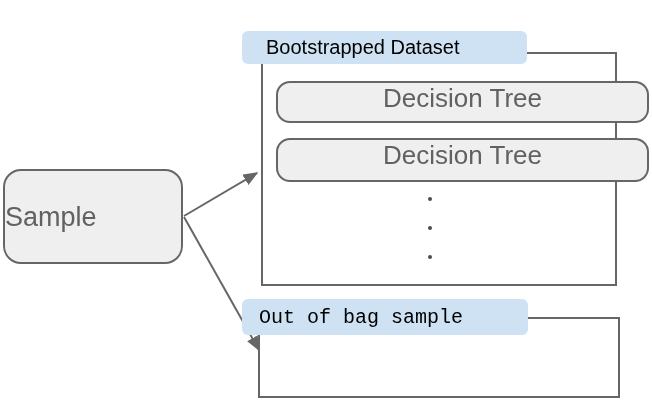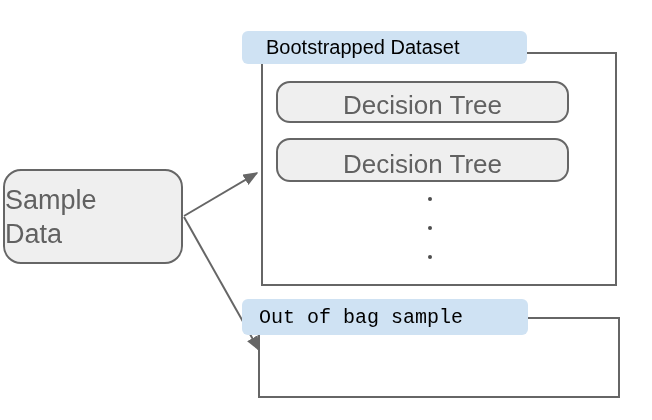--- a/index.html
+++ b/index.html
@@ -49,26 +49,26 @@
     width: 356px; height: 234px;
     background: var(--background);
     border: 2px solid var(--box-border);
     z-index: 1;
   }
 
   
   .tree-box {
     position: absolute;
     left: 276px;
-    width: 293px;
+    width: 373px;
     background: var(--box-fill);
     border: 2px solid var(--box-border);
     border-radius: 14px;
     display: flex;
-    align-items: flex-end;
+    align-items: flex-start;
     justify-content: center;
     color: var(--box-text);
     font-size: 26px;
     z-index: 2;
   }
   .tree-1 { top: 81px;  height: 42px; }
   .tree-2 { top: 138px; height: 44px; }
 
   
   .dots {
@@ -157,16 +157,15 @@
       <line x1="184" y1="217" x2="259" y2="350" marker-end="url(#ah)"></line>
     </g>
   </svg>
 
   <div class="pill pill-bootstrapped">Bootstrapped Dataset</div>
 
   <div class="pill pill-oob">Out of bag sample</div>
 
   <div class="sample-box">
     <span>Sample</span>
-    <span>Data</span>
   </div>
 
 </div>
 
 </body></html>

